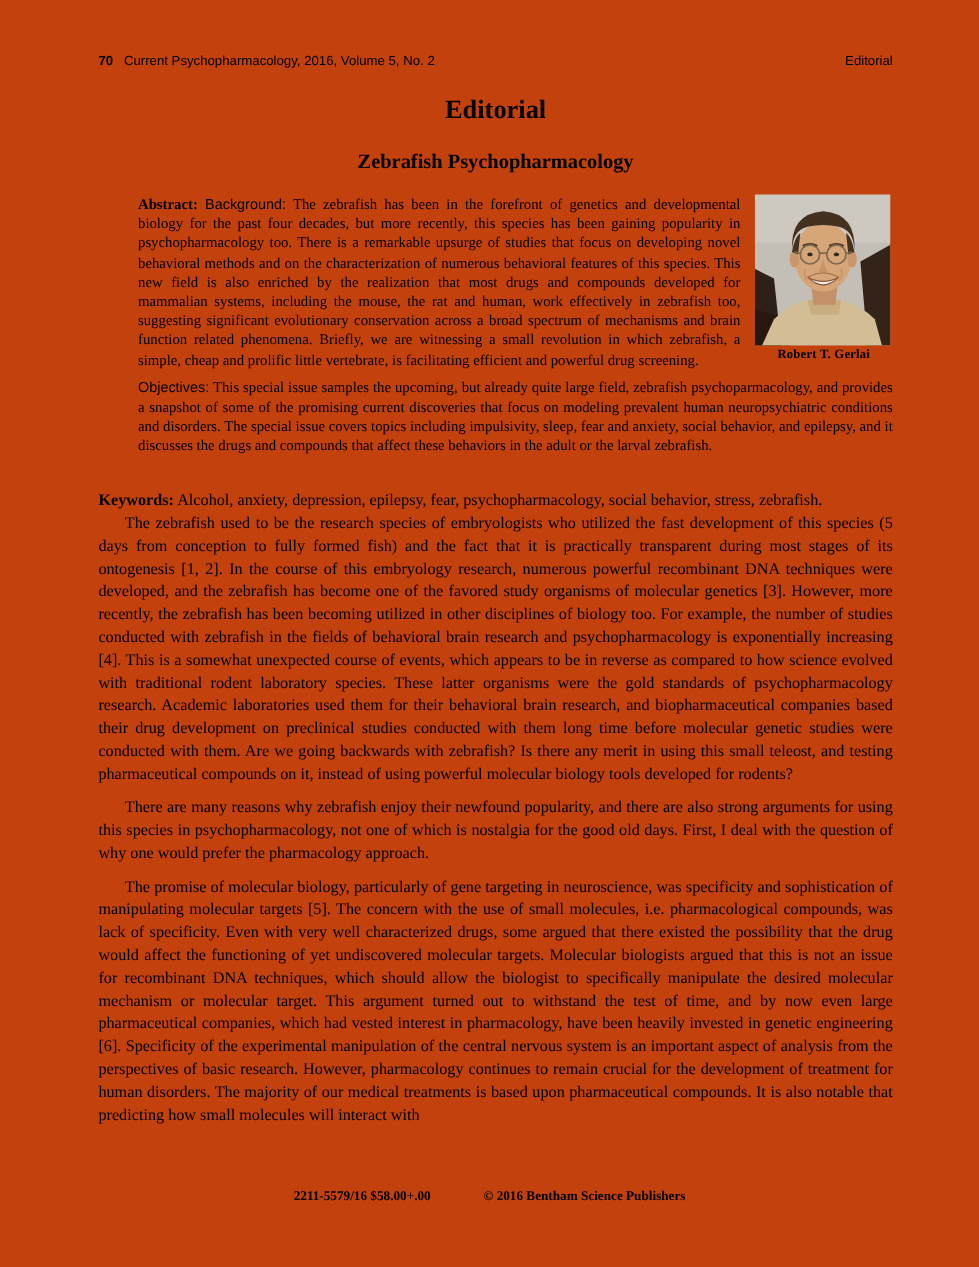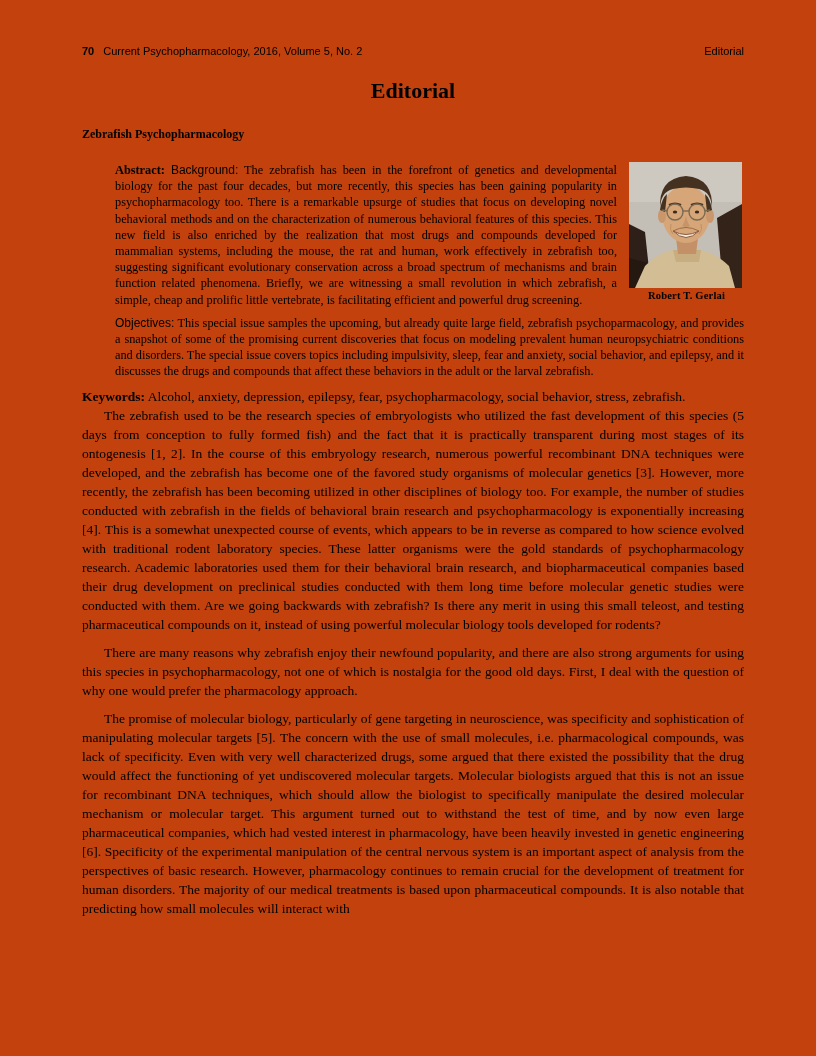--- a/index.html
+++ b/index.html
@@ -27,21 +27,22 @@
   .run-header .pgnum { font-weight: bold; margin-right: 9px; }
   
   .main-title {
     text-align: center;
     font-size: 22px;
     font-weight: bold;
     margin-top: 21px;
     line-height: 24px;
   }
   .sub-title {
-    font-size: 12px;
+    text-align: center;
+    font-size: 17px;
     font-weight: bold;
     margin-top: 23px;
     line-height: 17px;
   }
   
   .abstract {
     margin-left: 33px;
     margin-top: 19px;
     font-size: 12.3px;
     line-height: 16.2px;
@@ -62,21 +63,21 @@
     font-size: 10.5px;
     font-weight: bold;
     text-align: center;
     line-height: 12px;
     margin-top: 2px;
     letter-spacing: 0.2px;
   }
   
   .keywords {
     clear: both;
-    margin-top: 8px;
+    margin-top: 28px;
     font-size: 13.5px;
     line-height: 18px;
   }
   .keywords .kw-label { font-weight: bold; }
   
   .body-text { }
   .body-text p {
     font-size: 13.5px;
     line-height: 19px;
     text-align: justify;
@@ -169,14 +170,17 @@
   <div class="keywords">
     <span class="kw-label">Keywords:</span> <span>Alcohol, anxiety, depression, epilepsy, fear, psychopharmacology, social behavior, stress, zebrafish.</span>
   </div>
 
   <div class="body-text">
     <p>The zebrafish used to be the research species of embryologists who utilized the fast development of this species (5 days from conception to fully formed fish) and the fact that it is practically transparent during most stages of its ontogenesis [1, 2]. In the course of this embryology research, numerous powerful recombinant DNA techniques were developed, and the zebrafish has become one of the favored study organisms of molecular genetics [3]. However, more recently, the zebrafish has been becoming utilized in other disciplines of biology too. For example, the number of studies conducted with zebrafish in the fields of behavioral brain research and psychopharmacology is exponentially increasing [4]. This is a somewhat unexpected course of events, which appears to be in reverse as compared to how science evolved with traditional rodent laboratory species. These latter organisms were the gold standards of psychopharmacology research. Academic laboratories used them for their behavioral brain research, and biopharmaceutical companies based their drug development on preclinical studies conducted with them long time before molecular genetic studies were conducted with them. Are we going backwards with zebrafish? Is there any merit in using this small teleost, and testing pharmaceutical compounds on it, instead of using powerful molecular biology tools developed for rodents?</p>
     <p>There are many reasons why zebrafish enjoy their newfound popularity, and there are also strong arguments for using this species in psychopharmacology, not one of which is nostalgia for the good old days. First, I deal with the question of why one would prefer the pharmacology approach.</p>
     <p>The promise of molecular biology, particularly of gene targeting in neuroscience, was specificity and sophistication of manipulating molecular targets [5]. The concern with the use of small molecules, i.e. pharmacological compounds, was lack of specificity. Even with very well characterized drugs, some argued that there existed the possibility that the drug would affect the functioning of yet undiscovered molecular targets. Molecular biologists argued that this is not an issue for recombinant DNA techniques, which should allow the biologist to specifically manipulate the desired molecular mechanism or molecular target. This argument turned out to withstand the test of time, and by now even large pharmaceutical companies, which had vested interest in pharmacology, have been heavily invested in genetic engineering [6]. Specificity of the experimental manipulation of the central nervous system is an important aspect of analysis from the perspectives of basic research. However, pharmacology continues to remain crucial for the development of treatment for human disorders. The majority of our medical treatments is based upon pharmaceutical compounds. It is also notable that predicting how small molecules will interact with</p>
   </div>
 
+  <div class="page-footer">
+    <span>2211-5579/16 $58.00+.00</span><span>© 2016 Bentham Science Publishers</span>
+  </div>
 
 </div>
 
 </body></html>

